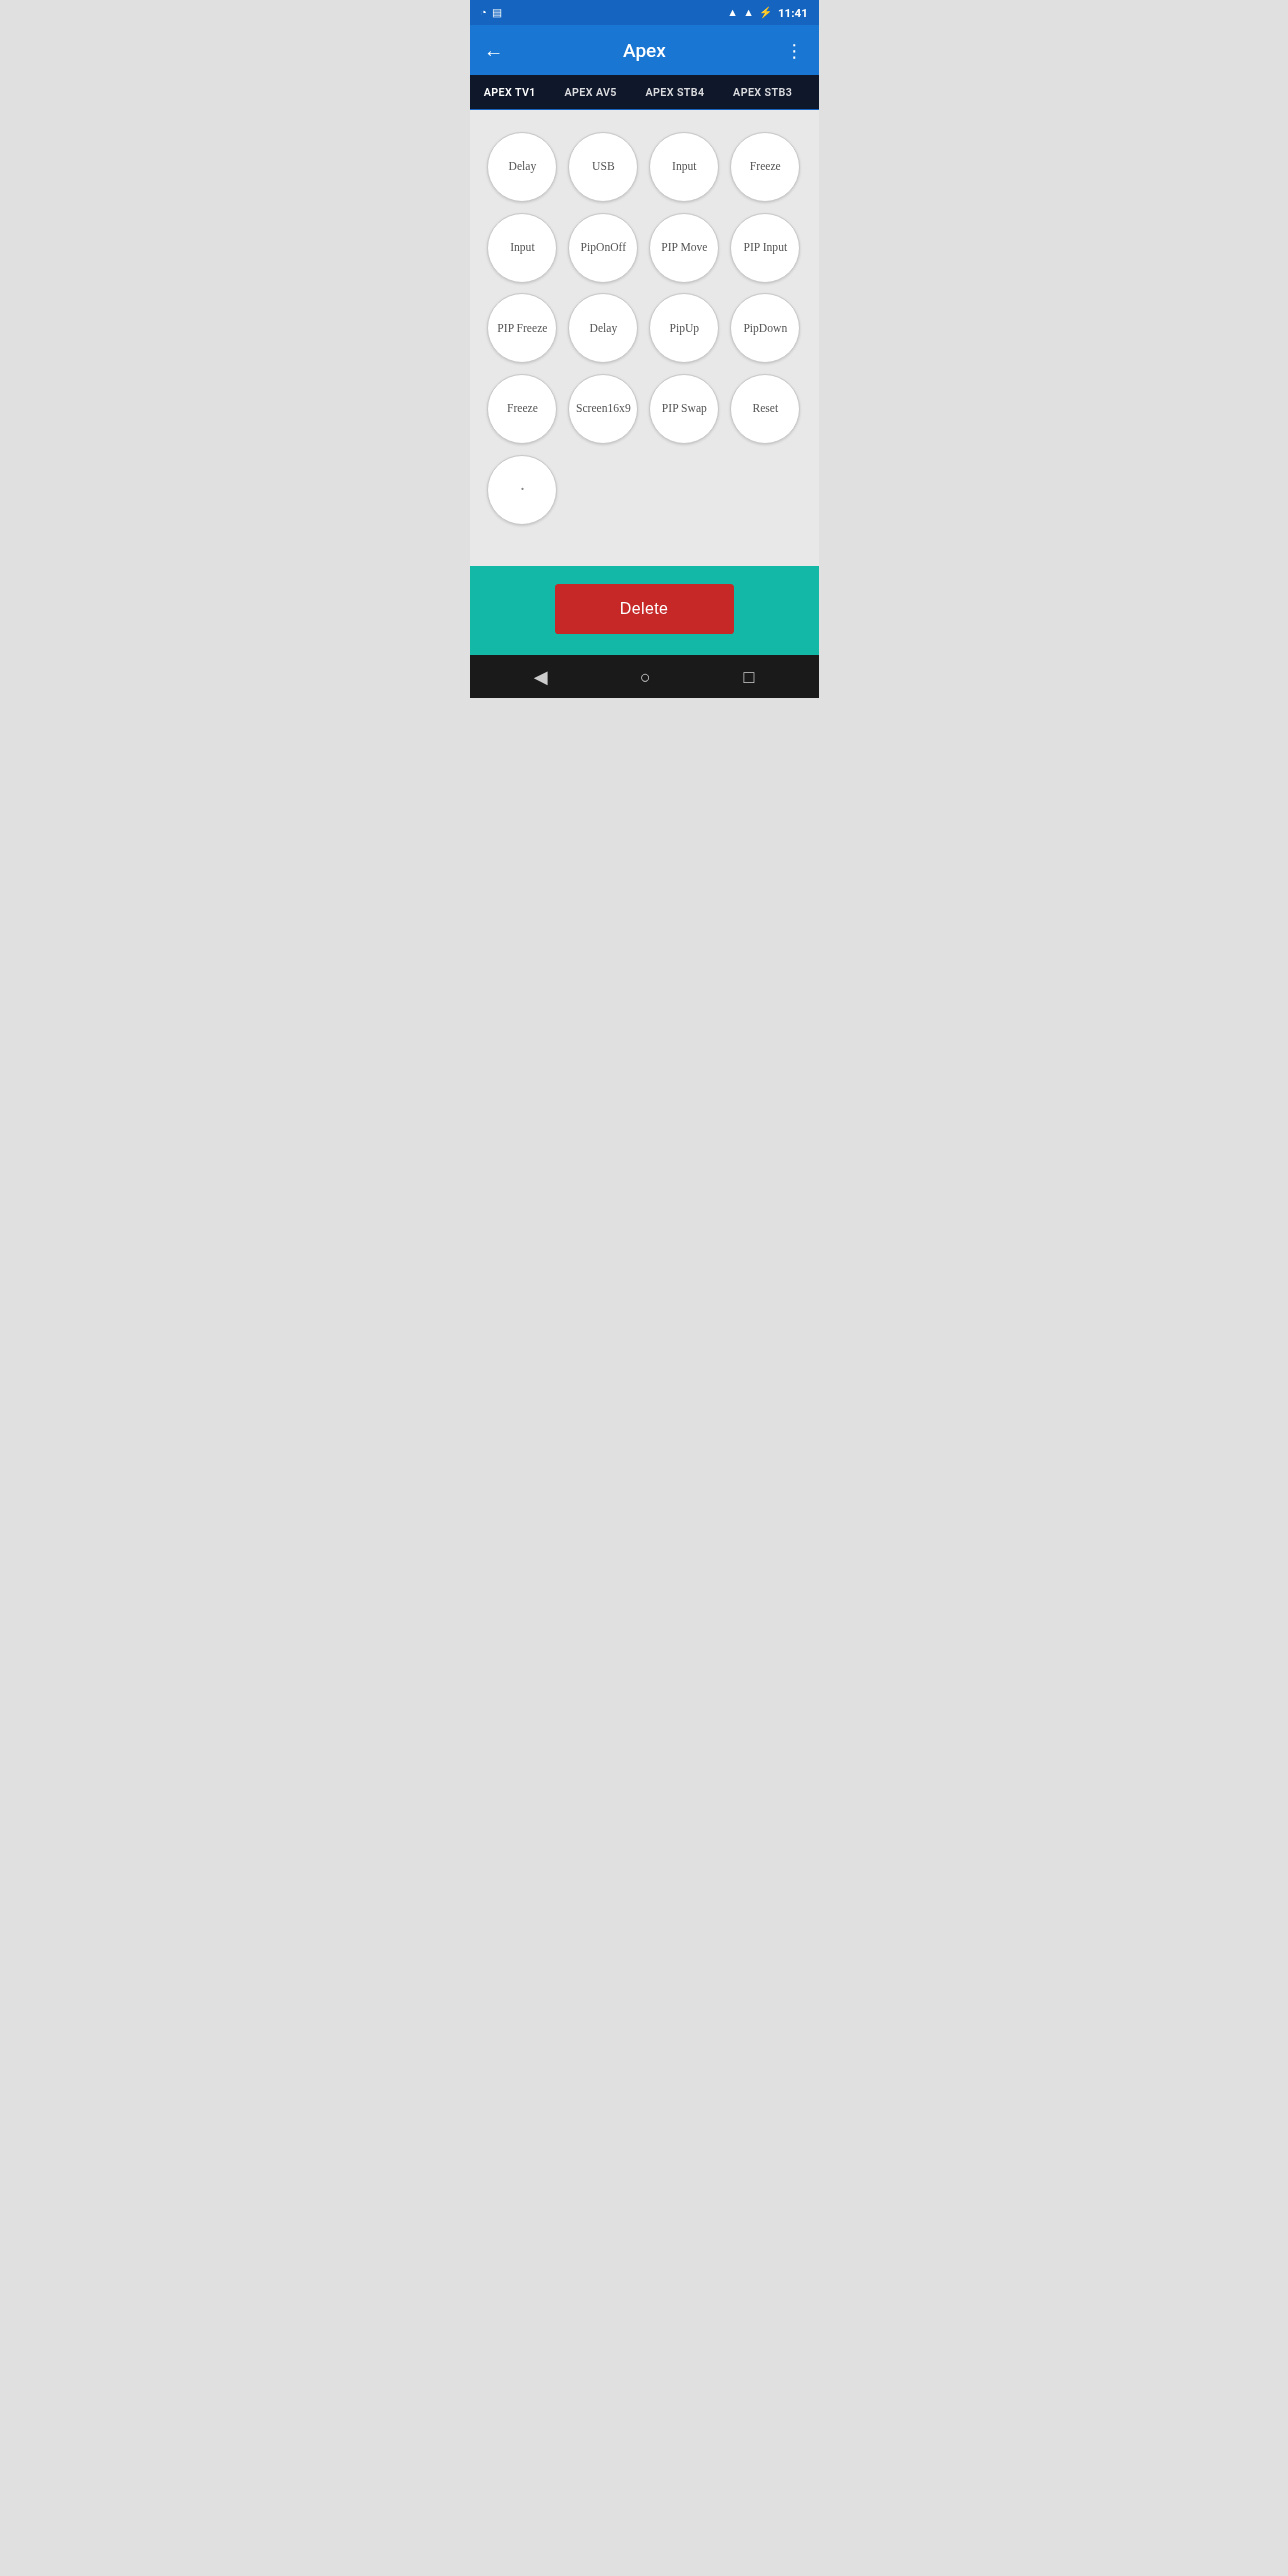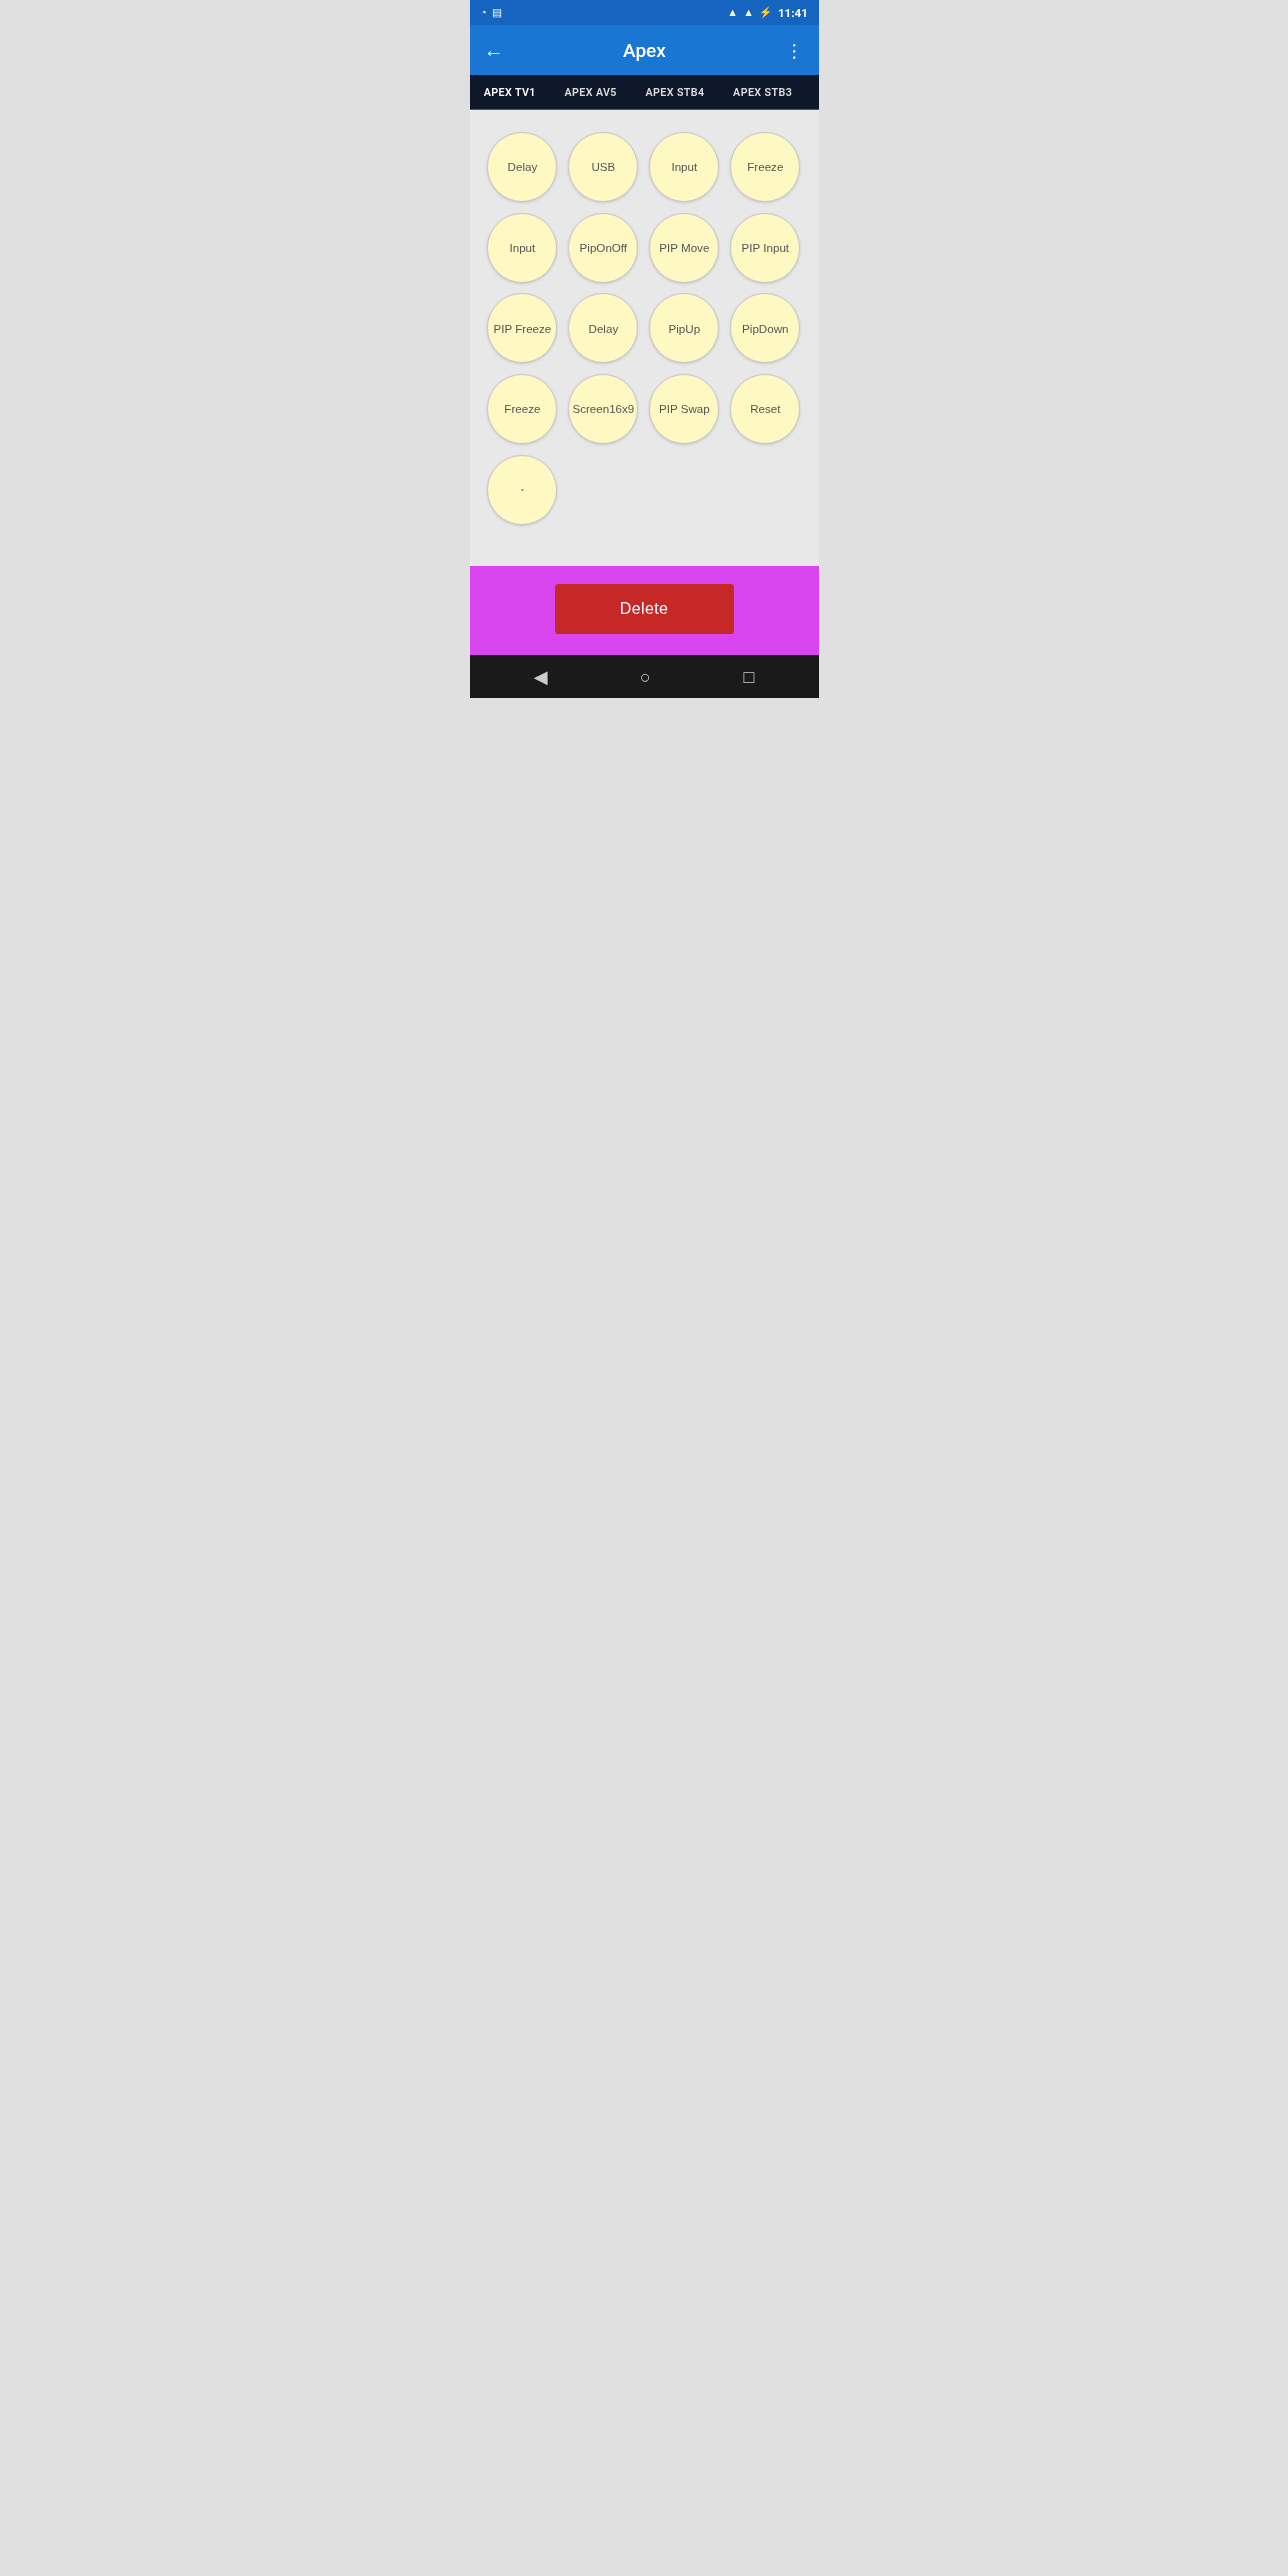--- a/index.html
+++ b/index.html
@@ -108,50 +108,51 @@
       display: grid;
       grid-template-columns: repeat(4, 1fr);
       gap: 10.7px;
       padding: 7.2px 3.6px;
     }
 
     .circle-btn {
       width: 70px;
       height: 70px;
       border-radius: 50%;
-      background: #fef9c3;
+      background: #ffffff;
       border: 1.3px solid #c8c8c8;
       display: flex;
       align-items: center;
       justify-content: center;
       cursor: pointer;
       font-size: 11.6px;
       color: #555;
       font-weight: 400;
       text-align: center;
       line-height: 1.3;
       box-shadow: 0 0.9px 2.7px rgba(0,0,0,0.15);
       padding: 3.6px;
+      font-family: Liberation Serif, serif;
     }
 
     .circle-btn.dot-btn {
       font-size: 18px;
       color: #888;
     }
 
     .spacer-row {
       flex: 1;
     }
 
     
     .delete-container {
       display: flex;
       justify-content: center;
       padding: 18px 14.3px 21.5px;
-      background: #d946ef;
+      background: #14b8a6;
     }
     .delete-btn {
       background: #c62828;
       color: white;
       border: none;
       border-radius: 3.6px;
       font-size: 16px;
       font-weight: 500;
       padding: 16px 0;
       width: 179px;

